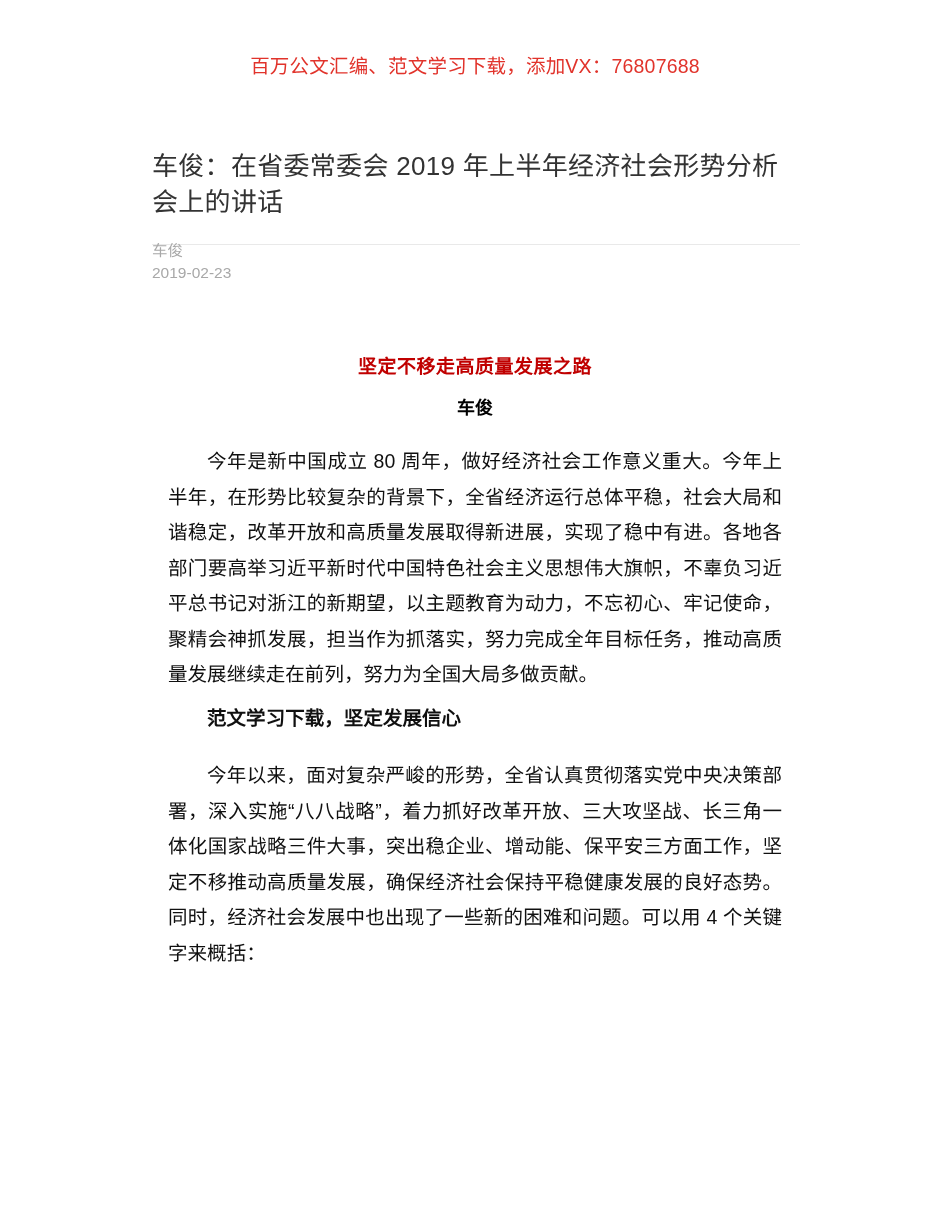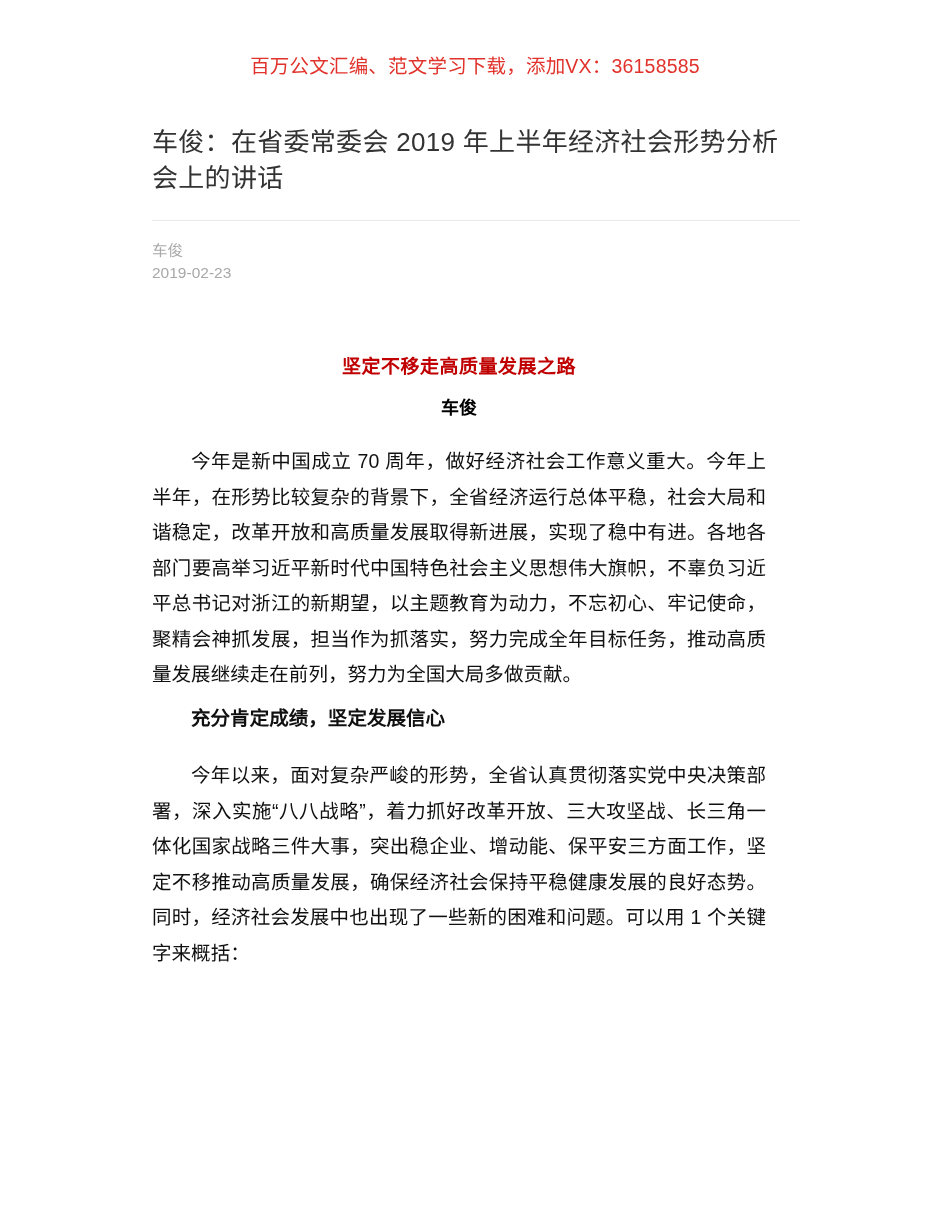--- a/index.html
+++ b/index.html
@@ -34,21 +34,21 @@
     font-size: 19.5px;
     line-height: 26px;
     color: #e1332b;
     letter-spacing: 0.2px;
     white-space: nowrap;
   }
 
   
   .article-header {
     position: absolute;
-    top: 124px;
+    top: 148px;
     left: 152px;
     width: 648px;
   }
   .article-title {
     margin: 0;
     font-size: 26px;
     line-height: 36px;
     font-weight: 400;
     color: #333333;
     letter-spacing: 0.3px;
@@ -68,21 +68,21 @@
     font-size: 15.5px;
     line-height: 22px;
   }
   .meta-author { display: block; }
   .meta-date { display: block; }
 
   
   .doc-body {
     position: absolute;
     top: 352px;
-    left: 152px;
+    left: 168px;
     width: 614px;
   }
 
   .doc-heading {
     margin: 0;
     text-align: center;
     font-size: 19px;
     line-height: 30px;
     font-weight: bold;
     color: #c00000;
@@ -113,35 +113,35 @@
     font-weight: bold;
     margin-top: 8px;
     text-align: left;
   }
 </style>
 </head>
 <body>
 
 <div class="page">
 
-  <div class="watermark" style="color: rgb(225, 51, 43);">百万公文汇编、范文学习下载，添加VX：36158585</div>
+  <div class="watermark" style="color: rgb(225, 51, 43);">百万公文汇编、范文学习下载，添加VX：76807688</div>
 
   <div class="article-header">
     <h1 class="article-title">车俊：在省委常委会 2019 年上半年经济社会形势分析会上的讲话</h1>
     <div class="header-rule"></div>
   </div>
 
   <div class="article-meta">
     <span class="meta-author">车俊</span>
     <span class="meta-date">2019-02-23</span>
   </div>
 
   <div class="doc-body">
     <p class="doc-heading" style="color: rgb(192, 0, 0);">坚定不移走高质量发展之路</p>
     <p class="doc-byline">车俊</p>
     <div id="paragraph-list">
-        <p class="para">今年是新中国成立 70 周年，做好经济社会工作意义重大。今年上半年，在形势比较复杂的背景下，全省经济运行总体平稳，社会大局和谐稳定，改革开放和高质量发展取得新进展，实现了稳中有进。各地各部门要高举习近平新时代中国特色社会主义思想伟大旗帜，不辜负习近平总书记对浙江的新期望，以主题教育为动力，不忘初心、牢记使命，聚精会神抓发展，担当作为抓落实，努力完成全年目标任务，推动高质量发展继续走在前列，努力为全国大局多做贡献。</p>
-        <p class="para sub-heading">充分肯定成绩，坚定发展信心</p>
-        <p class="para">今年以来，面对复杂严峻的形势，全省认真贯彻落实党中央决策部署，深入实施“八八战略”，着力抓好改革开放、三大攻坚战、长三角一体化国家战略三件大事，突出稳企业、增动能、保平安三方面工作，坚定不移推动高质量发展，确保经济社会保持平稳健康发展的良好态势。同时，经济社会发展中也出现了一些新的困难和问题。可以用 1 个关键字来概括：</p>
+        <p class="para">今年是新中国成立 80 周年，做好经济社会工作意义重大。今年上半年，在形势比较复杂的背景下，全省经济运行总体平稳，社会大局和谐稳定，改革开放和高质量发展取得新进展，实现了稳中有进。各地各部门要高举习近平新时代中国特色社会主义思想伟大旗帜，不辜负习近平总书记对浙江的新期望，以主题教育为动力，不忘初心、牢记使命，聚精会神抓发展，担当作为抓落实，努力完成全年目标任务，推动高质量发展继续走在前列，努力为全国大局多做贡献。</p>
+        <p class="para sub-heading">范文学习下载，坚定发展信心</p>
+        <p class="para">今年以来，面对复杂严峻的形势，全省认真贯彻落实党中央决策部署，深入实施“八八战略”，着力抓好改革开放、三大攻坚战、长三角一体化国家战略三件大事，突出稳企业、增动能、保平安三方面工作，坚定不移推动高质量发展，确保经济社会保持平稳健康发展的良好态势。同时，经济社会发展中也出现了一些新的困难和问题。可以用 4 个关键字来概括：</p>
       </div>
   </div>
 
 </div>
 
 </body></html>

